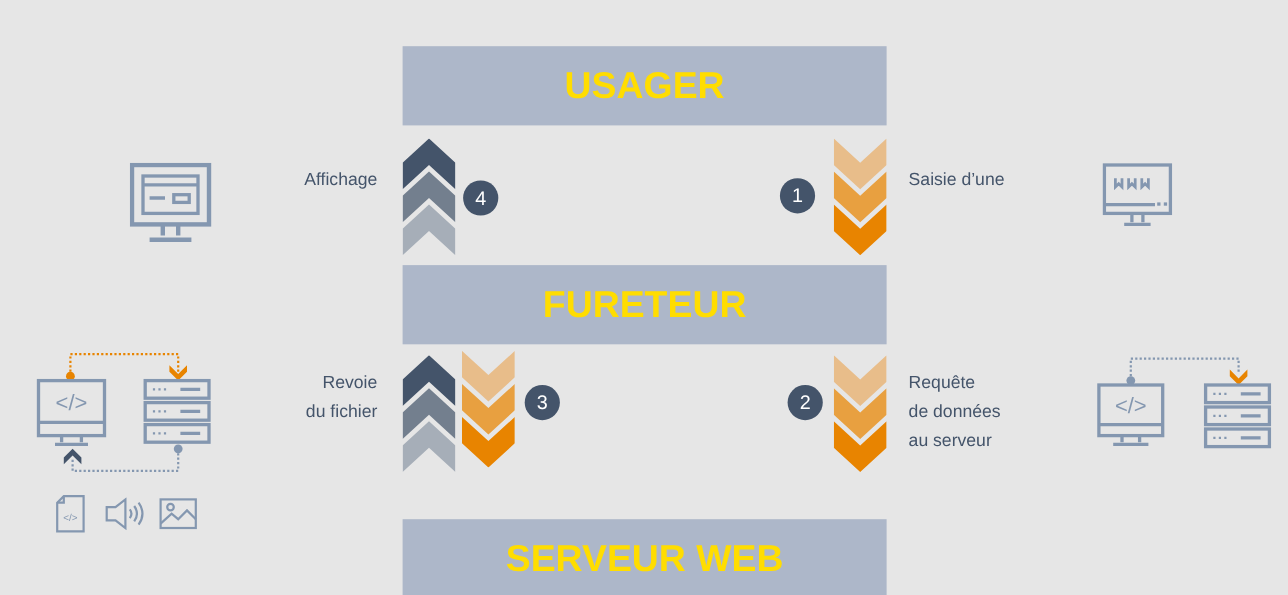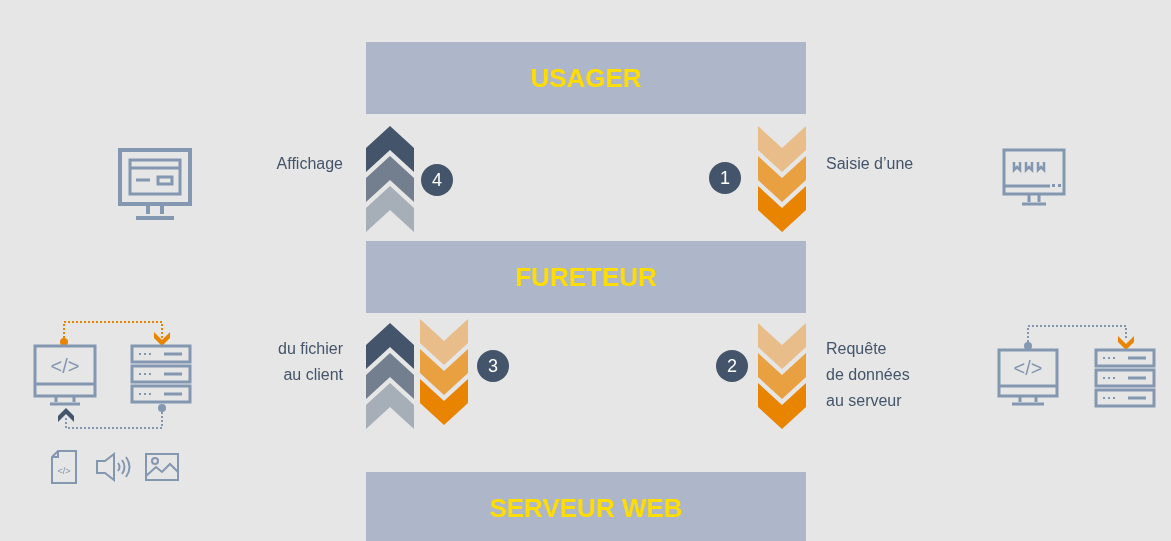--- a/index.html
+++ b/index.html
@@ -1,19 +1,19 @@
 <!DOCTYPE html>
 <html><head>
 <meta charset="utf-8">
 <style>
   html, body { margin:0; padding:0; }
   body { width:1171px; height:541px; background:#e6e6e6; position:relative; overflow:hidden;
          font-family:"Liberation Sans", sans-serif; }
   .bar { position:absolute; left:366px; width:440px; background:#adb7c9; display:flex;
-         align-items:center; justify-content:center; color:#ffdd00; font-weight:bold; font-size:26px; }
+         align-items:center; justify-content:center; color:#ffdd00; font-weight:bold; font-size:34px; }
   .label { position:absolute; color:#44546a; font-size:16px; line-height:26px; }
   .label.right-align { text-align:right; }
   .label b { font-weight:normal; }
   .badge { position:absolute; width:32px; height:32px; border-radius:50%; background:#44546a; color:#fff;
            font-size:18px; display:flex; align-items:center; justify-content:center; }
   .abs { position:absolute; }
 </style>
 </head>
 <body>
 
@@ -78,22 +78,22 @@
 </svg>
 <svg class="abs" style="left:420px;top:319px;" width="48" height="106" viewBox="0 0 48 106">
   <polygon points="0,0 24,22 48,0 48,24 24,46 0,24" fill="#e8bd8a"></polygon>
   <polygon points="0,30 24,52 48,30 48,54 24,76 0,54" fill="#e8a040"></polygon>
   <polygon points="0,60 24,82 48,60 48,84 24,106 0,84" fill="#e88400"></polygon>
 </svg>
 <div class="badge" style="left:477px;top:350px;">
   <span>3</span>
 </div>
 <div class="label right-align" style="left:200px;top:336px;width:143px;">
+  <div>Revoie</div>
   <div><span>du </span><b>fichier</b></div>
-  <div>au client</div>
 </div>
 <svg class="abs" style="left:30px;top:316px;" width="170" height="118" viewBox="0 0 170 118">
 
   <circle cx="34" cy="26" r="4" fill="#e88400"></circle>
   <path d="M34 26 V6 H132 V22" fill="none" stroke="#e88400" stroke-width="2" stroke-dasharray="2,2"></path>
   <polygon points="124,16 132,24 140,16 140,22 132,30 124,22" fill="#e88400"></polygon>
 
   <rect x="5" y="30" width="60" height="50" fill="none" stroke="#8497b0" stroke-width="3"></rect>
   <line x1="5" y1="68" x2="65" y2="68" stroke="#8497b0" stroke-width="3"></line>
   <text x="35" y="57" text-anchor="middle" font-size="20" fill="#8497b0" font-family="Liberation Sans, sans-serif">&lt;/&gt;</text>

